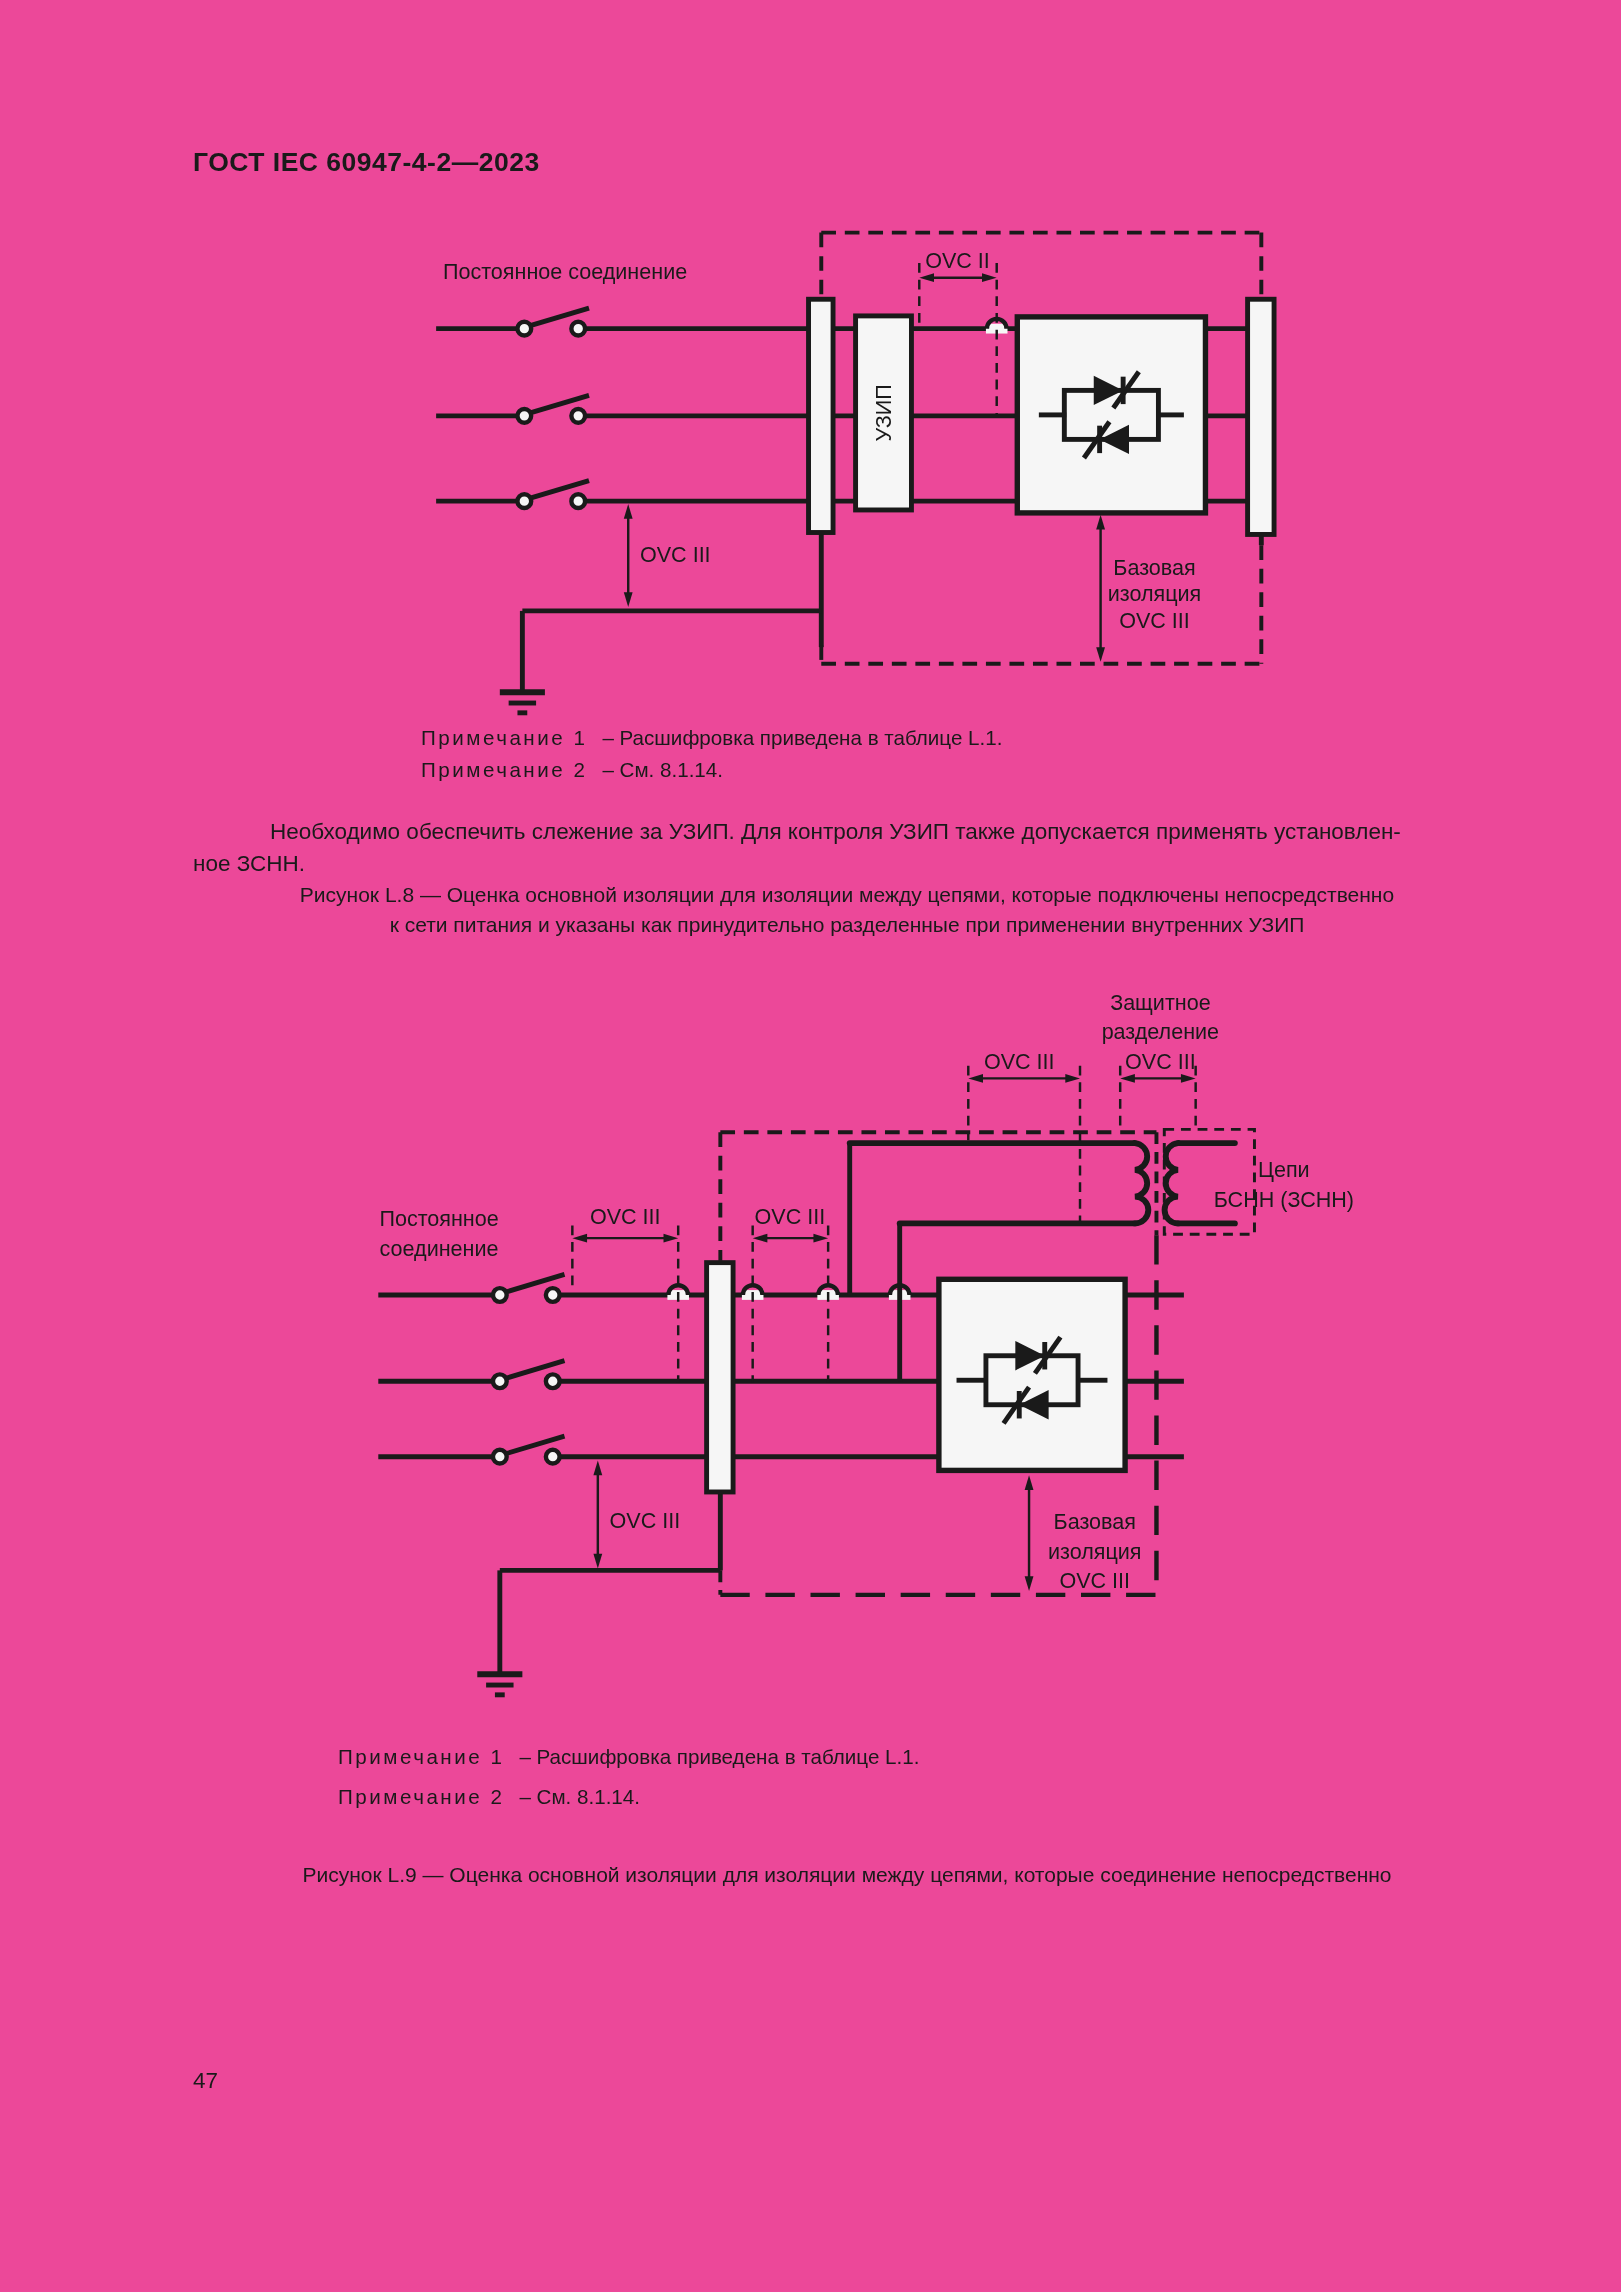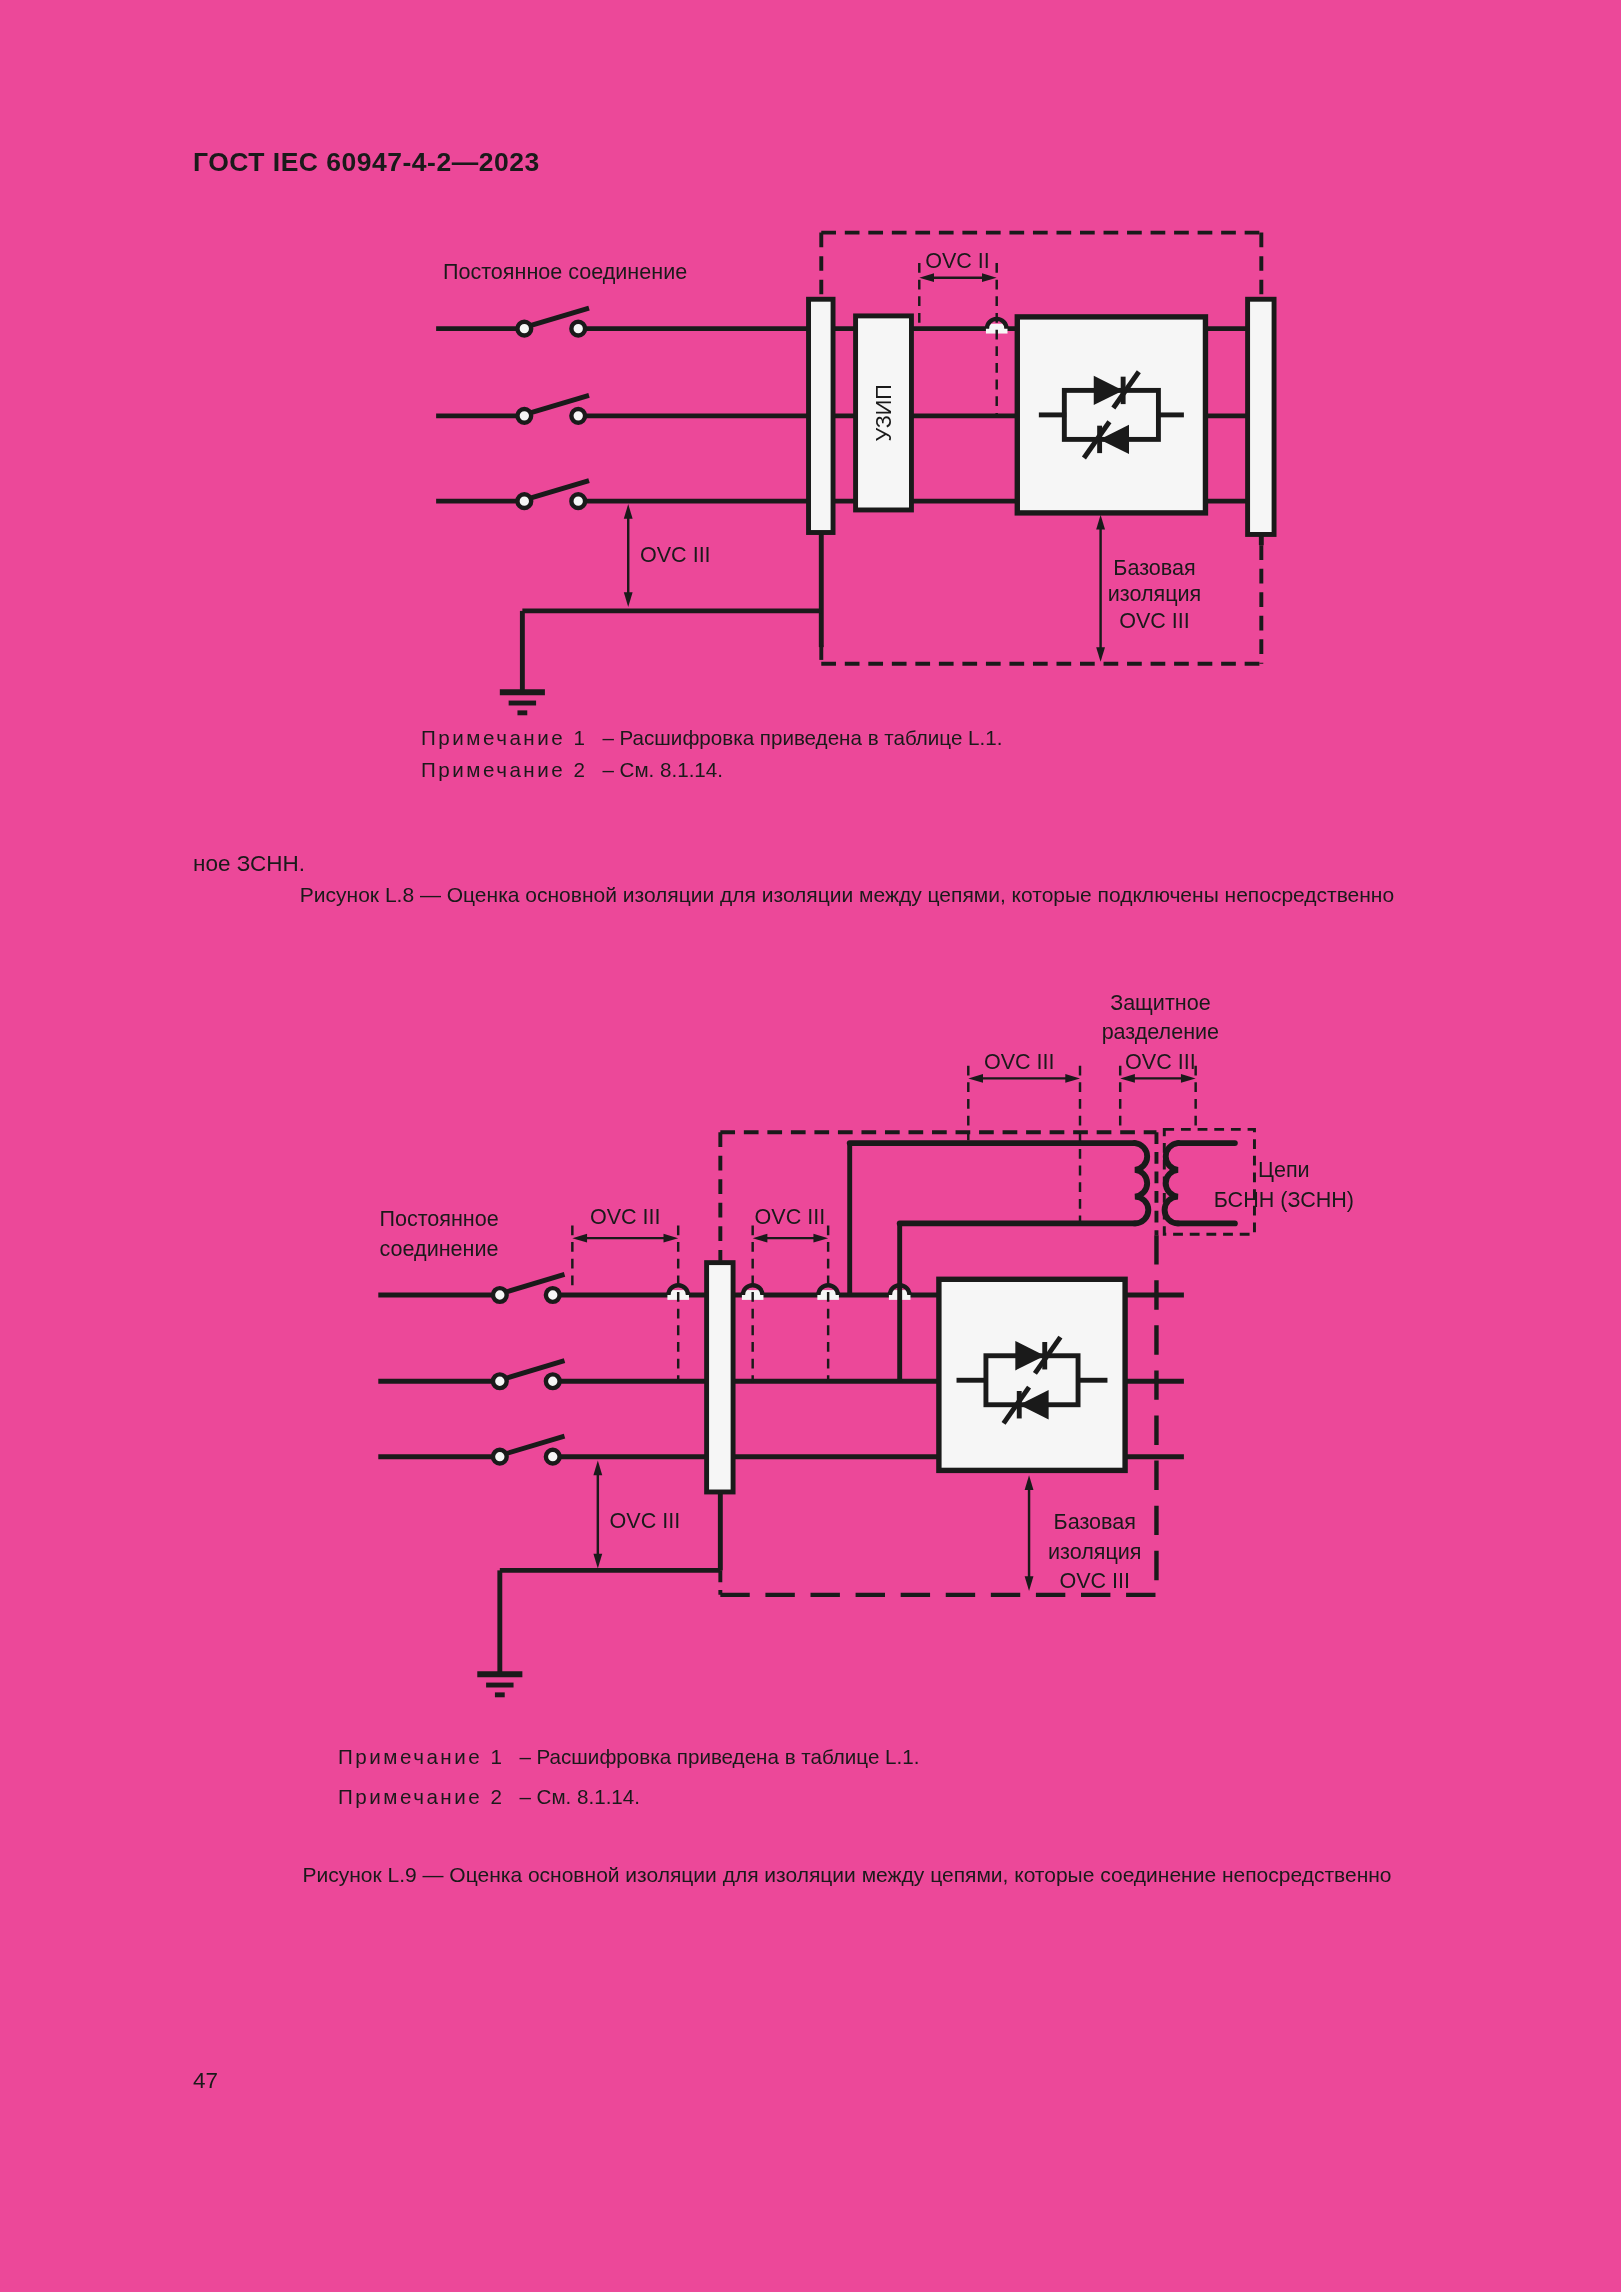--- a/index.html
+++ b/index.html
@@ -289,23 +289,25 @@
     </g>
   </svg>
 
   <div class="abs note-text" style="left:421px;top:726px;">
     <span class="note-lead">Примечание 1</span><span>– Расшифровка приведена в таблице L.1.</span>
   </div>
   <div class="abs note-text" style="left:421px;top:758px;">
     <span class="note-lead">Примечание 2</span><span>– См. 8.1.14.</span>
   </div>
 
+  <div class="abs body-text" style="left:270px;top:819px;">Необходимо обеспечить слежение за УЗИП. Для контроля УЗИП также допускается применять установлен-</div>
   <div class="abs body-text" style="left:193px;top:851px;">ное ЗСНН.</div>
 
   <div class="cap-block caption" style="top:883px;">Рисунок L.8 — Оценка основной изоляции для изоляции между цепями, которые подключены непосредственно</div>
+  <div class="cap-block caption" style="top:913px;">к сети питания и указаны как принудительно разделенные при применении внутренних УЗИП</div>
 
   <div class="abs note-text" style="left:338px;top:1745px;">
     <span class="note-lead">Примечание 1</span><span>– Расшифровка приведена в таблице L.1.</span>
   </div>
   <div class="abs note-text" style="left:338px;top:1785px;">
     <span class="note-lead">Примечание 2</span><span>– См. 8.1.14.</span>
   </div>
 
   <div class="cap-block caption" style="top:1863px;">Рисунок L.9 — Оценка основной изоляции для изоляции между цепями, которые соединение непосредственно</div>
 

